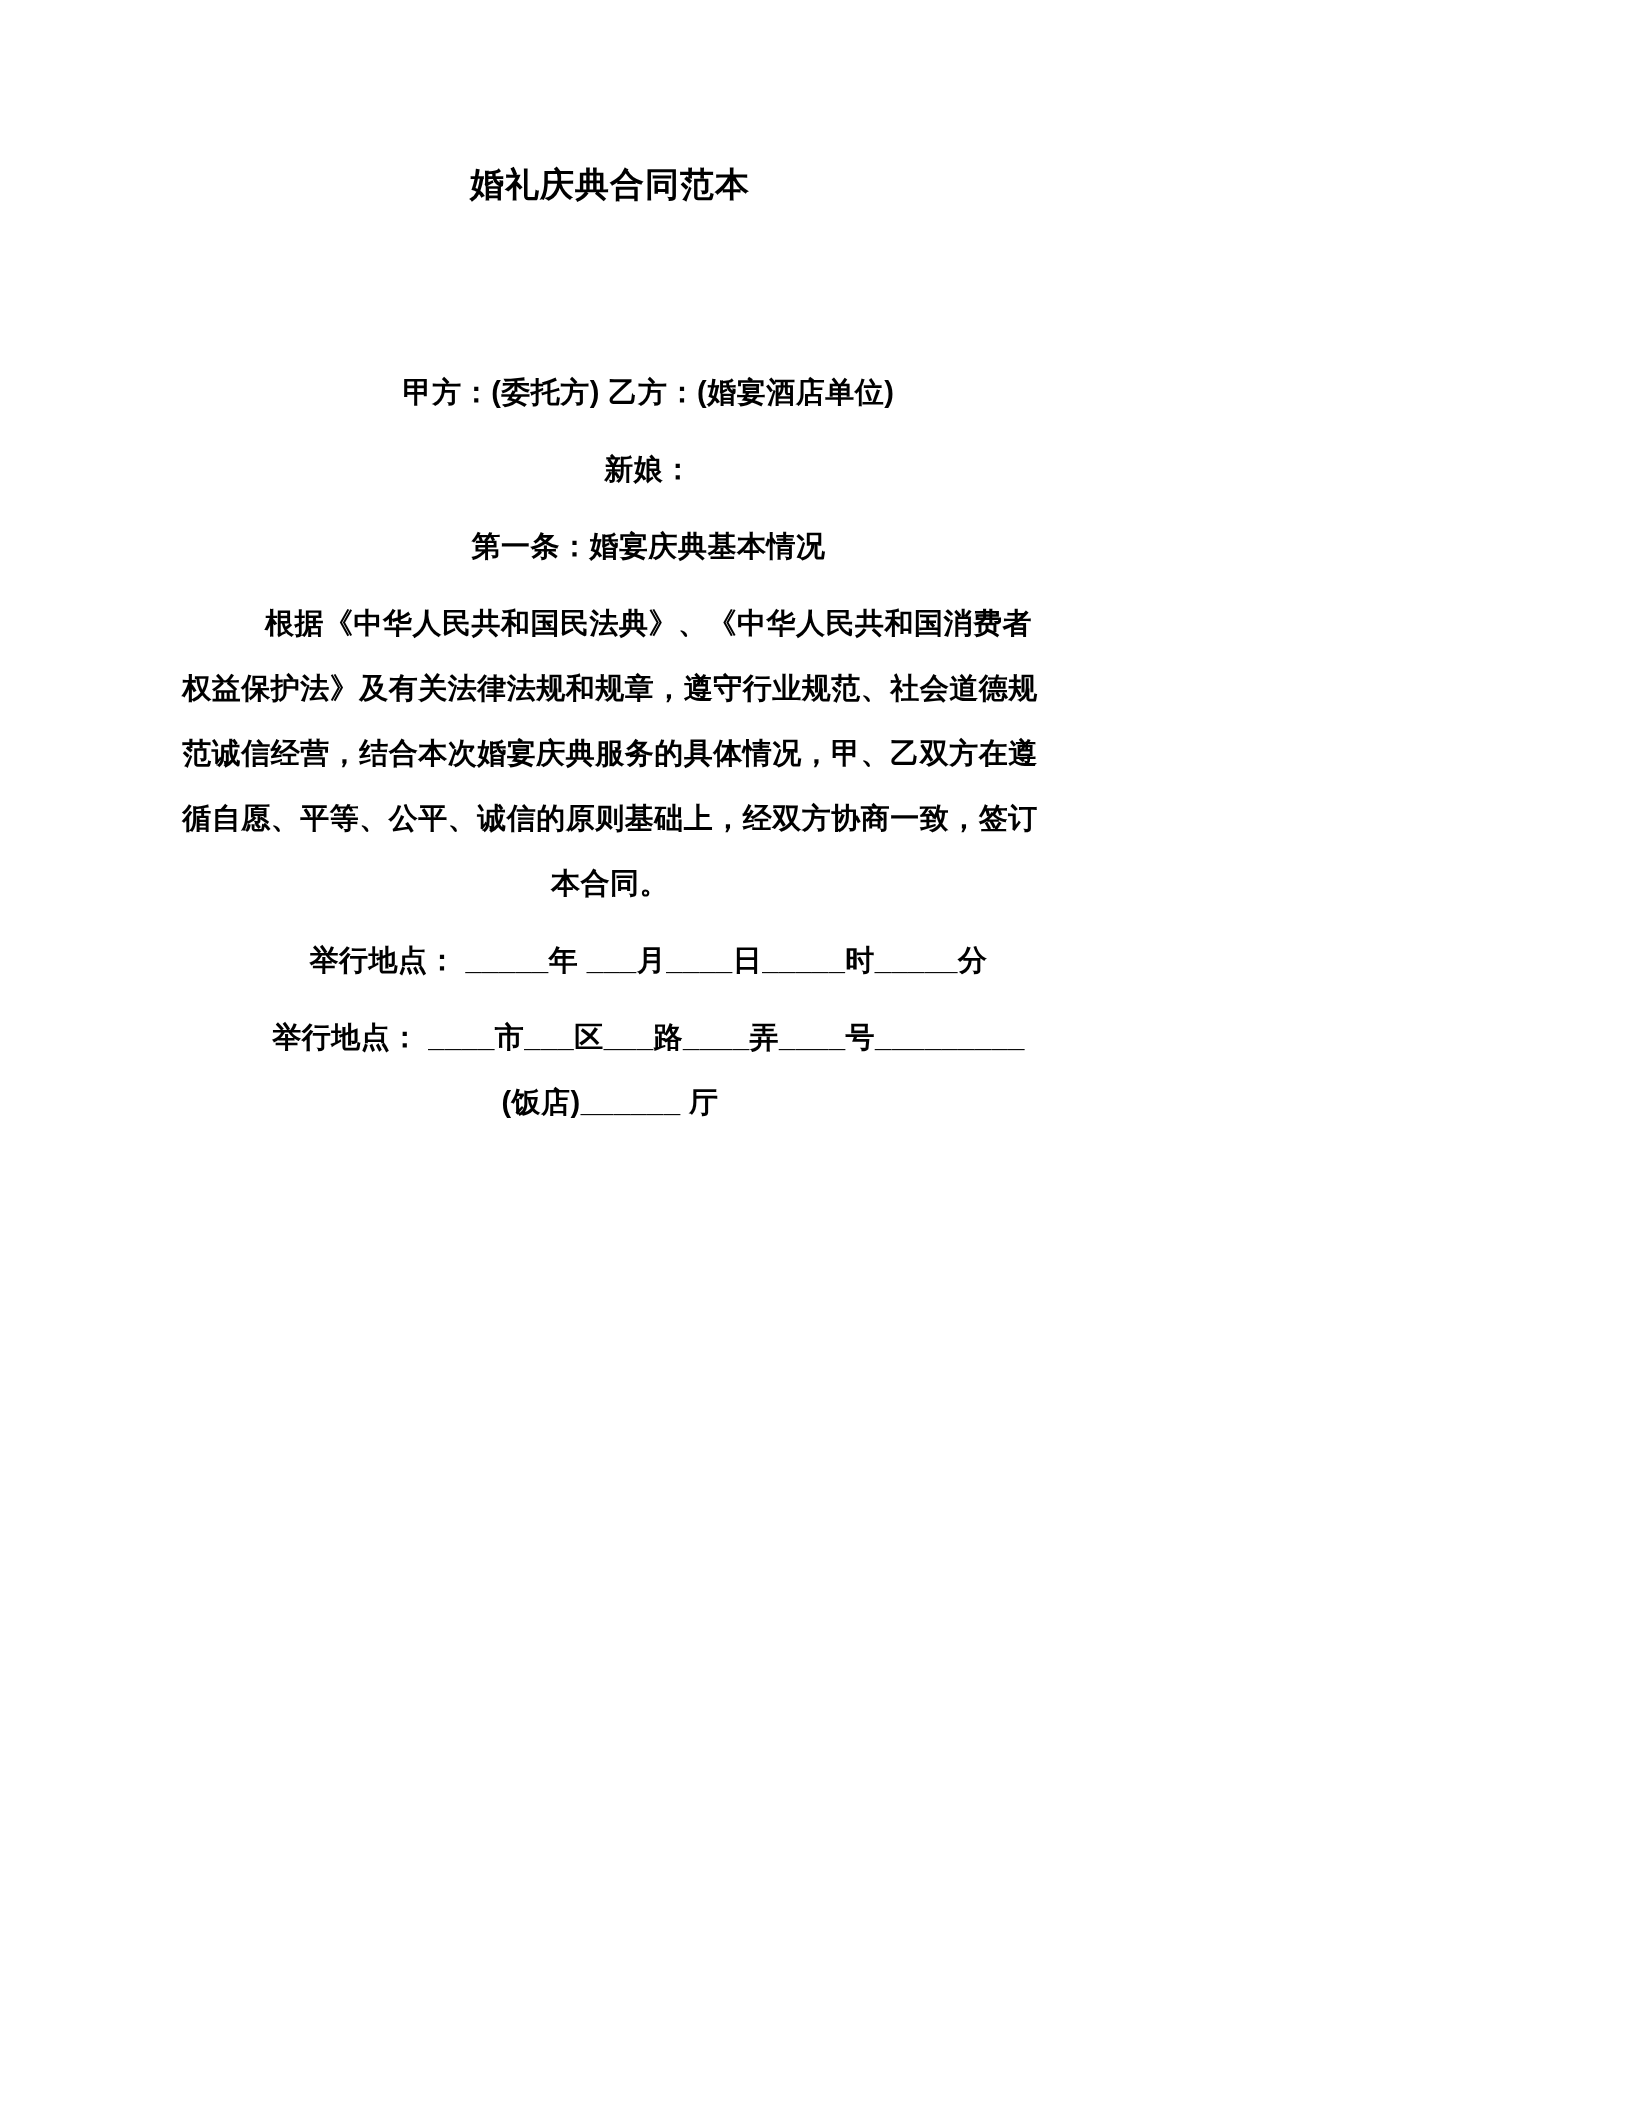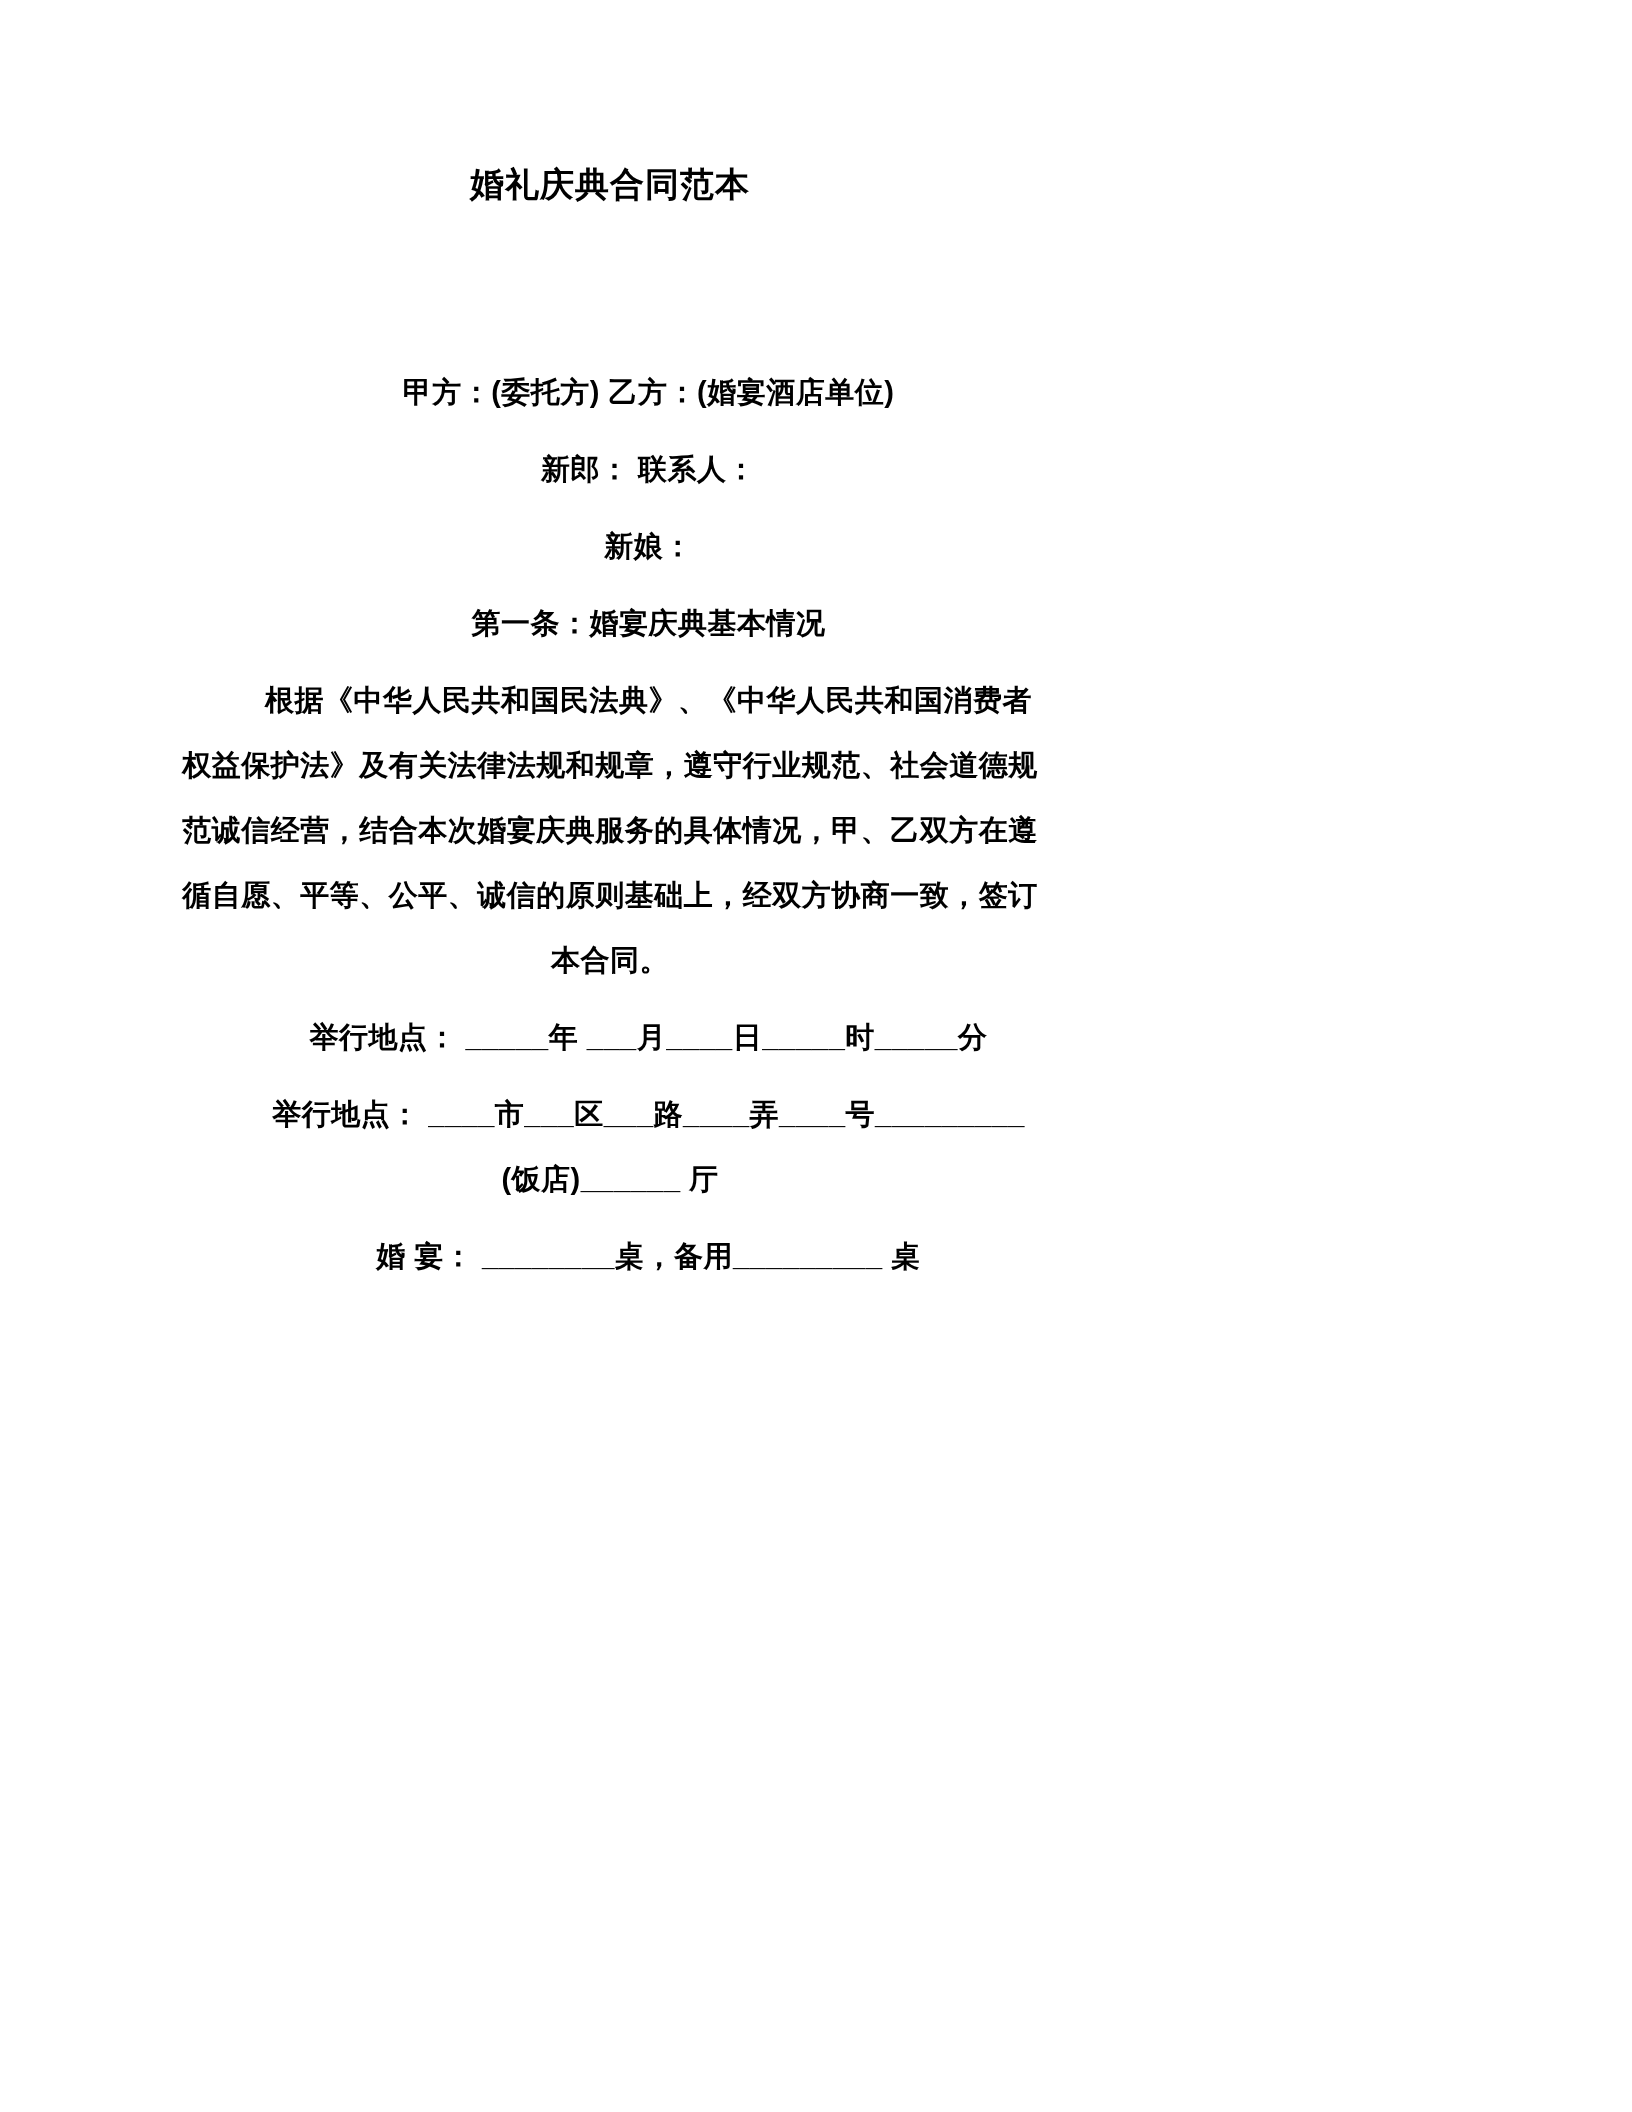--- a/index.html
+++ b/index.html
@@ -42,21 +42,19 @@
   }
 </style>
 </head>
 <body>
 
 <div class="page">
   <div class="content">
     <h1 class="doc-title">婚礼庆典合同范本</h1>
 
     <p class="para">甲方：(委托方) 乙方：(婚宴酒店单位)</p>
-    <p class="para">新郎： 联系人：</p>
     <p class="para">新娘：</p>
     <p class="para">第一条：婚宴庆典基本情况</p>
     <p class="para">根据《中华人民共和国民法典》、《中华人民共和国消费者权益保护法》及有关法律法规和规章，遵守行业规范、社会道德规范诚信经营，结合本次婚宴庆典服务的具体情况，甲、乙双方在遵循自愿、平等、公平、诚信的原则基础上，经双方协商一致，签订本合同。</p>
     <p class="para">举行地点： _____年 ___月____日_____时_____分</p>
     <p class="para">举行地点： ____市___区___路____弄____号_________ (饭店)______ 厅</p>
-    <p class="para">婚 宴： ________桌，备用_________ 桌</p>
   </div>
 </div>
 
 </body></html>

